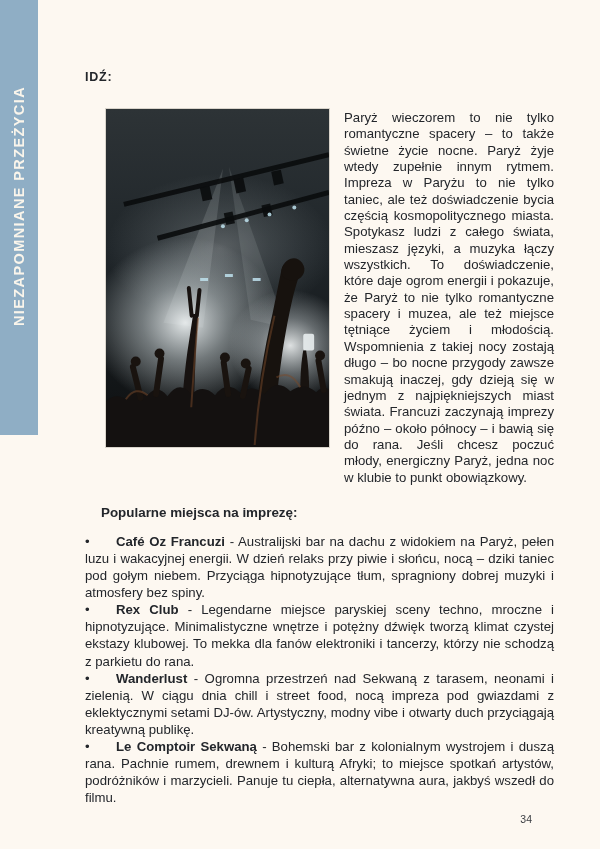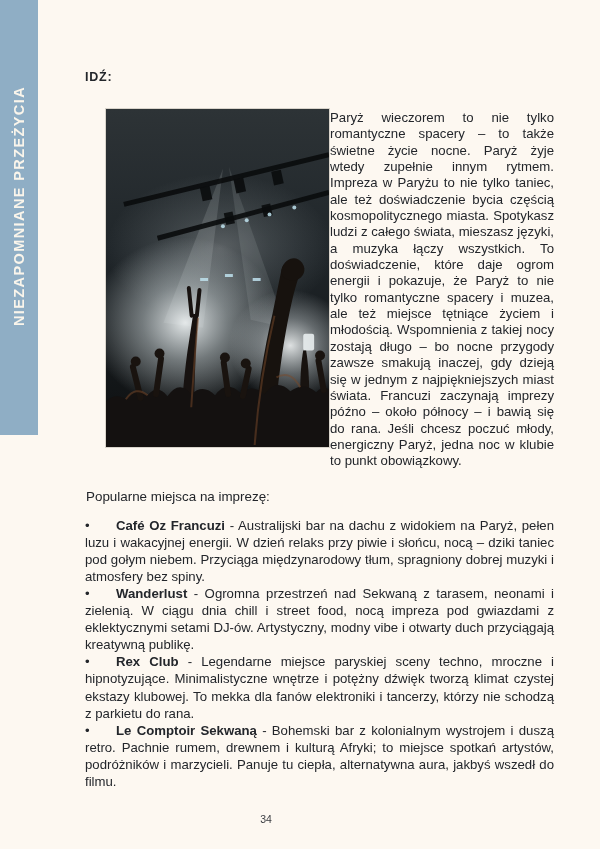--- a/index.html
+++ b/index.html
@@ -52,20 +52,21 @@
     margin: 7px 0 0 0;
     font-size: 27px;
     line-height: 33px;
     font-weight: 700;
     letter-spacing: 0.2px;
   }
 
   .two-col {
     display: flex;
     margin-top: 24px;
+    gap: 14px;
     padding-left: 20px;
   }
   .photo-frame {
     flex: 0 0 auto;
     width: 225px; height: 340px;
     box-sizing: border-box;
     border: 1px solid #D9D4CB;
     background: #16191b;
   }
   .photo-frame svg { display: block; }
@@ -76,44 +77,44 @@
     font-size: 13.2px;
     line-height: 16.35px;
     text-align: justify;
     hyphens: auto;
     -webkit-hyphens: auto;
   }
 
   
   .venues { margin-top: 19px; }
   .venues-heading {
-    margin: 0 0 13px 1px;
+    margin: 0 0 13px 16px;
     font-size: 13.4px;
-    font-weight: 400;
+    font-weight: 700;
   }
   .venue {
     margin: 0;
     font-size: 13.2px;
     line-height: 17.1px;
     text-align: justify;
     hyphens: auto;
     -webkit-hyphens: auto;
   }
   .venue .bullet {
     display: inline-block;
     width: 31px;
   }
   .venue .venue-name { font-weight: 700; }
 
   
   .page-number {
     position: absolute;
     left: 0; bottom: 24px;
     width: 532px;
-    text-align: center;
+    text-align: right;
     font-size: 10.5px;
     color: #3A3D42;
   }
 </style>
 </head>
 <body style="background: rgb(253, 248, 241); color: rgb(35, 38, 43);">
 
 <div class="sidebar" style="background: rgb(143, 174, 197);">
   <span class="sidebar-label" style="color: rgb(250, 245, 235);">NIEZAPOMNIANE PRZEŻYCIA</span>
 </div>
@@ -205,21 +206,21 @@
           <path d="M172,270 Q186,262 196,280"></path>
         </g>
       </svg>
     </div>
     <p class="intro">Paryż wieczorem to nie tylko romantyczne spacery – to także świetne życie nocne. Paryż żyje wtedy zupełnie innym rytmem. Impreza w Paryżu to nie tylko taniec, ale też doświadczenie bycia częścią kosmopolitycznego miasta. Spotykasz ludzi z całego świata, mieszasz języki, a muzyka łączy wszystkich. To doświadczenie, które daje ogrom energii i pokazuje, że Paryż to nie tylko romantyczne spacery i muzea, ale też miejsce tętniące życiem i młodością. Wspomnienia z takiej nocy zostają długo – bo nocne przygody zawsze smakują inaczej, gdy dzieją się w jednym z najpiękniejszych miast świata. Francuzi zaczynają imprezy późno – około północy – i bawią się do rana. Jeśli chcesz poczuć młody, energiczny Paryż, jedna noc w klubie to punkt obowiązkowy.</p>
   </div>
 
   <div class="venues">
     <p class="venues-heading">Popularne miejsca na imprezę:</p>
     <div>
-        <p class="venue"><span class="bullet">•</span><span class="venue-name">Café Oz Francuzi</span><span> - Australijski bar na dachu z widokiem na Paryż, pełen luzu i wakacyjnej energii. W dzień relaks przy piwie i słońcu, nocą – dziki taniec pod gołym niebem. Przyciąga międzynarodowy tłum, spragniony dobrej muzyki i atmosfery bez spiny.</span></p>
+        <p class="venue"><span class="bullet">•</span><span class="venue-name">Café Oz Francuzi</span><span> - Australijski bar na dachu z widokiem na Paryż, pełen luzu i wakacyjnej energii. W dzień relaks przy piwie i słońcu, nocą – dziki taniec pod gołym niebem. Przyciąga hipnotyzujące tłum, spragniony dobrej muzyki i atmosfery bez spiny.</span></p>
+        <p class="venue"><span class="bullet">•</span><span class="venue-name">Rex Club</span><span> - Legendarne miejsce paryskiej sceny techno, mroczne i hipnotyzujące. Minimalistyczne wnętrze i potężny dźwięk tworzą klimat czystej ekstazy klubowej. To mekka dla fanów elektroniki i tancerzy, którzy nie schodzą z parkietu do rana.</span></p>
         <p class="venue"><span class="bullet">•</span><span class="venue-name">Wanderlust</span><span> - Ogromna przestrzeń nad Sekwaną z tarasem, neonami i zielenią. W ciągu dnia chill i street food, nocą impreza pod gwiazdami z eklektycznymi setami DJ-ów. Artystyczny, modny vibe i otwarty duch przyciągają kreatywną publikę.</span></p>
-        <p class="venue"><span class="bullet">•</span><span class="venue-name">Rex Club</span><span> - Legendarne miejsce paryskiej sceny techno, mroczne i hipnotyzujące. Minimalistyczne wnętrze i potężny dźwięk tworzą klimat czystej ekstazy klubowej. To mekka dla fanów elektroniki i tancerzy, którzy nie schodzą z parkietu do rana.</span></p>
-        <p class="venue"><span class="bullet">•</span><span class="venue-name">Le Comptoir Sekwaną</span><span> - Bohemski bar z kolonialnym wystrojem i duszą retro. Pachnie rumem, drewnem i kulturą Afryki; to miejsce spotkań artystów, podróżników i marzycieli. Panuje tu ciepła, alternatywna aura, jakbyś wszedł do filmu.</span></p>
+        <p class="venue"><span class="bullet">•</span><span class="venue-name">Le Comptoir Sekwaną</span><span> - Bohemski bar z kolonialnym wystrojem i duszą rana. Pachnie rumem, drewnem i kulturą Afryki; to miejsce spotkań artystów, podróżników i marzycieli. Panuje tu ciepła, alternatywna aura, jakbyś wszedł do filmu.</span></p>
       </div>
   </div>
 </div>
 
 <div class="page-number">34</div>
 
 </body></html>

